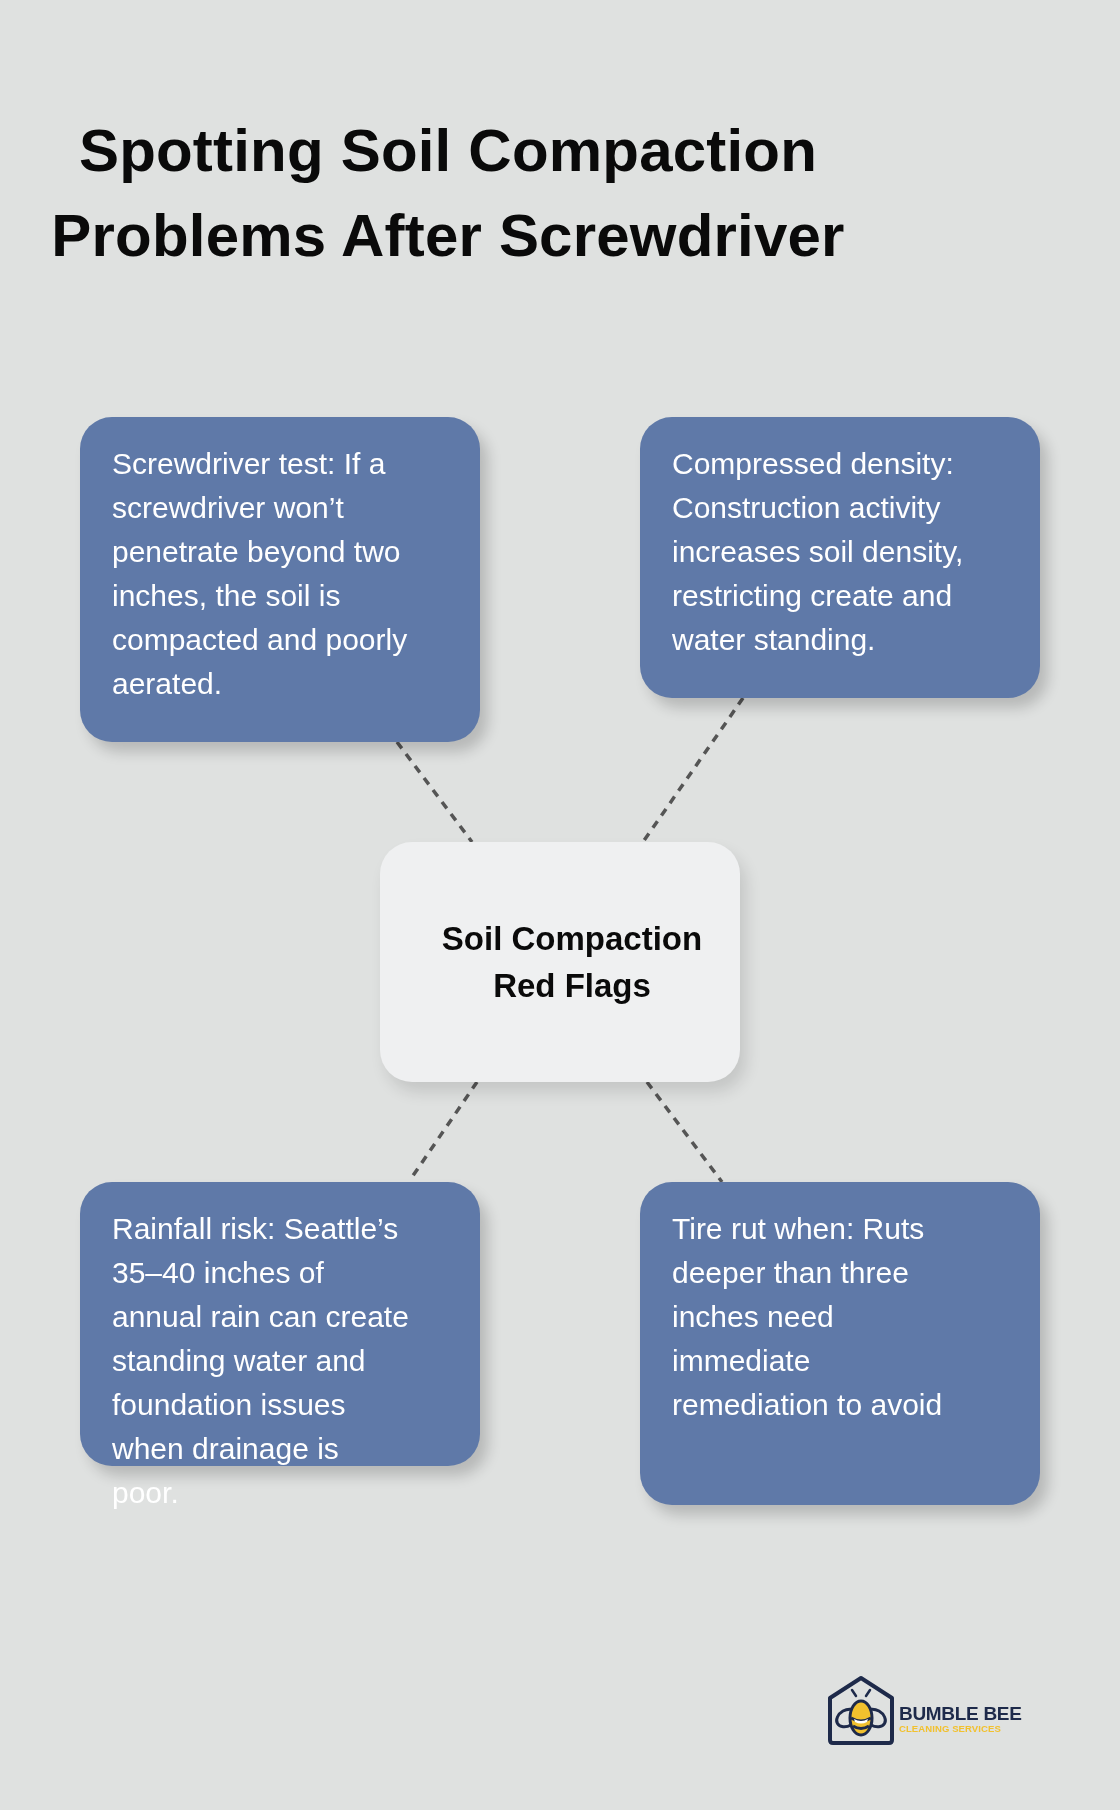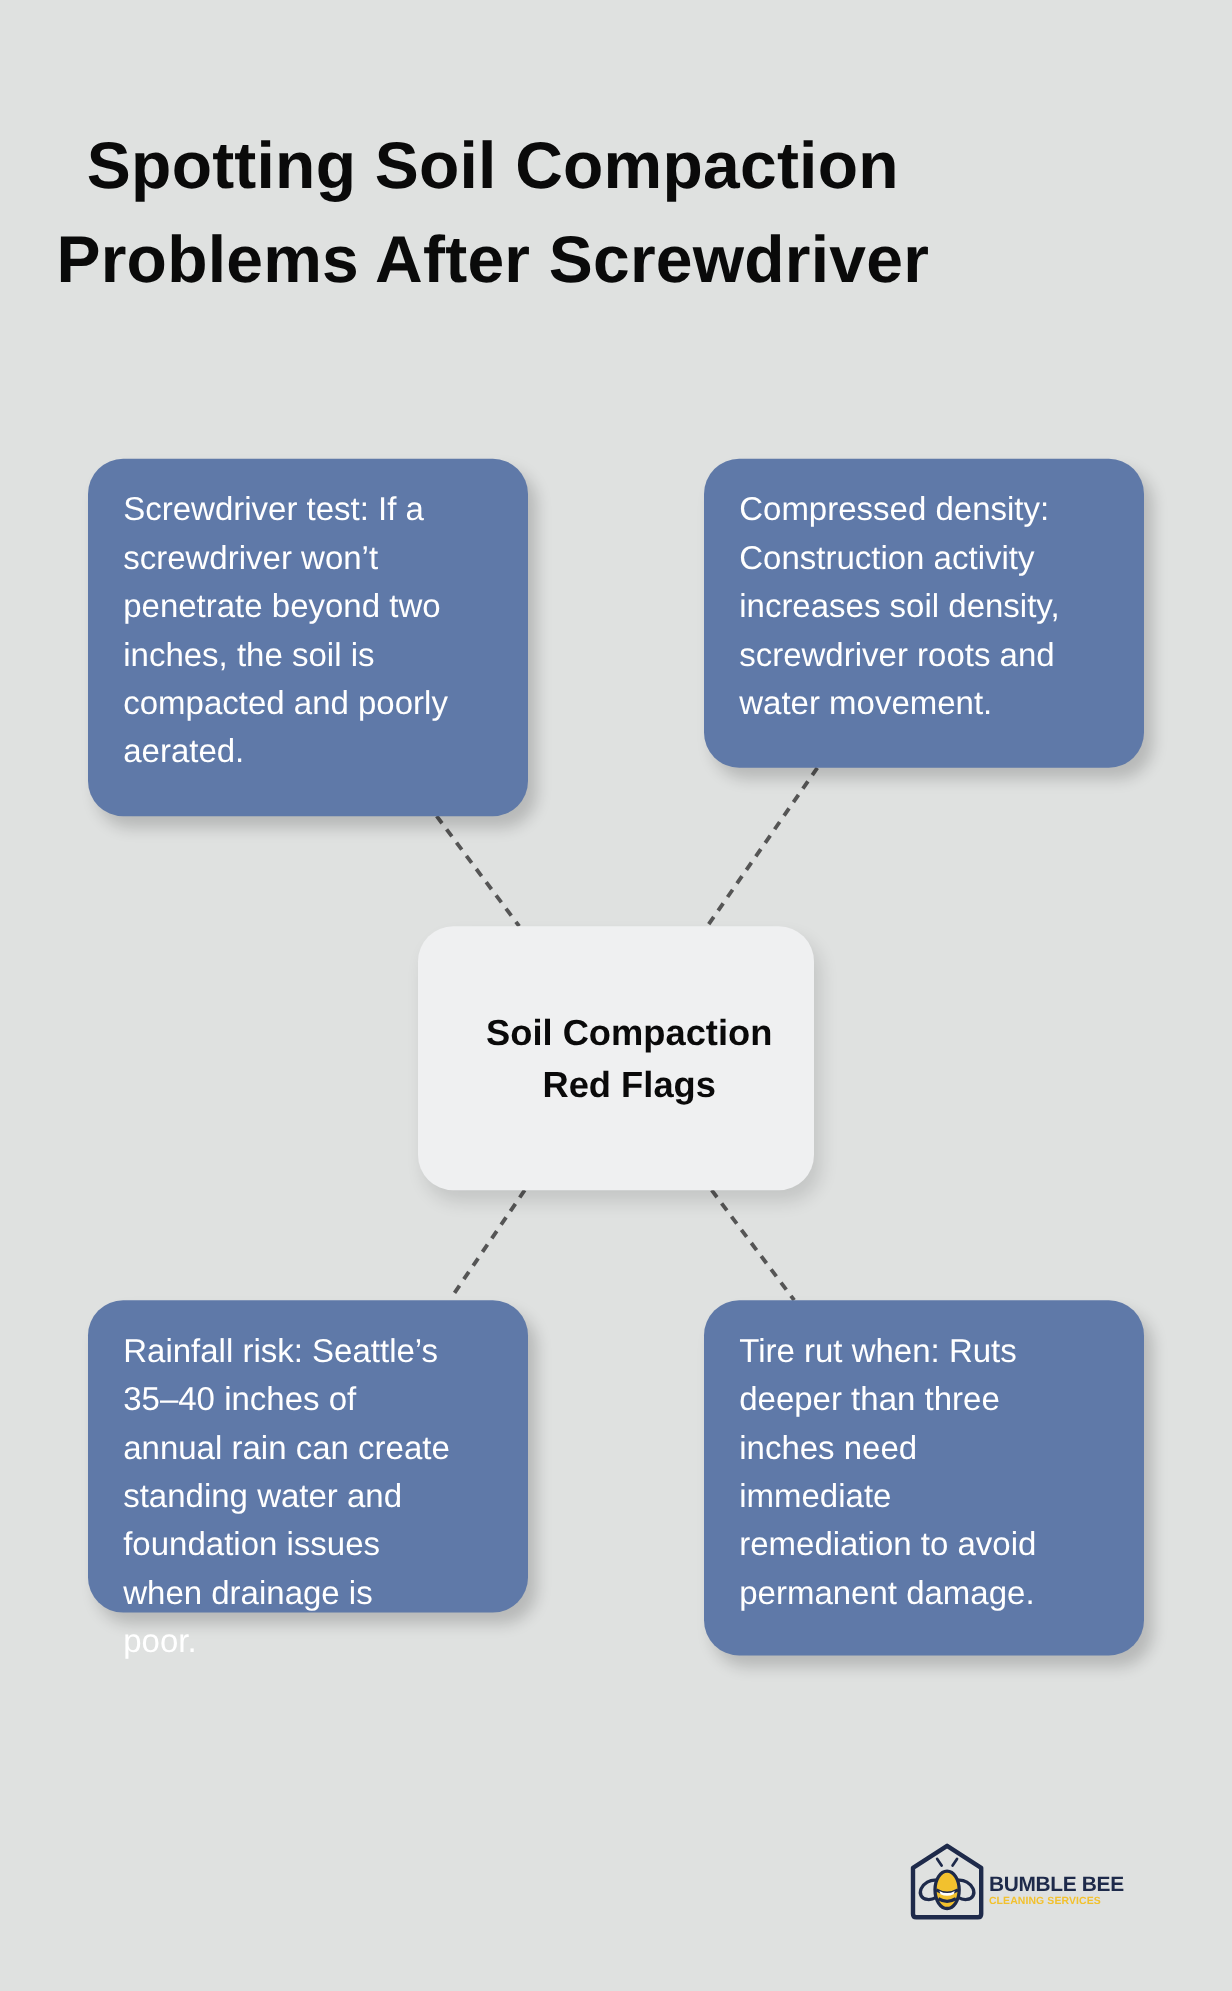--- a/index.html
+++ b/index.html
@@ -84,22 +84,22 @@
   <span class="line">penetrate beyond two</span>
   <span class="line">inches, the soil is</span>
   <span class="line">compacted and poorly</span>
   <span class="line">aerated.</span>
 </div>
 
 <div class="card" style="left:640px; top:417px; width:400px; height:281px;">
   <span class="line">Compressed density:</span>
   <span class="line">Construction activity</span>
   <span class="line">increases soil density,</span>
-  <span class="line">screwdriver roots and</span>
-  <span class="line">water movement.</span>
+  <span class="line">restricting create and</span>
+  <span class="line">water standing.</span>
 </div>
 
 <div class="center-card">
   <span class="line">Soil Compaction</span>
   <span class="line">Red Flags</span>
 </div>
 
 <div class="card" style="left:80px; top:1182px; width:400px; height:284px;">
   <span class="line">Rainfall risk: Seattle’s</span>
   <span class="line">35–40 inches of</span>
@@ -109,21 +109,20 @@
   <span class="line">when drainage is</span>
   <span class="line">poor.</span>
 </div>
 
 <div class="card" style="left:640px; top:1182px; width:400px; height:323px;">
   <span class="line">Tire rut when: Ruts</span>
   <span class="line">deeper than three</span>
   <span class="line">inches need</span>
   <span class="line">immediate</span>
   <span class="line">remediation to avoid</span>
-  <span class="line">permanent damage.</span>
 </div>
 
 <div class="logo">
   <svg width="74" height="72" viewBox="0 0 74 72">
 
     <path d="M5 24 L36 4 L67 24 L67 66 Q67 69 64 69 L8 69 Q5 69 5 66 Z" fill="none" stroke="#1e2a4a" stroke-width="4" stroke-linejoin="round"></path>
 
     <ellipse cx="22" cy="44" rx="11" ry="8" fill="none" stroke="#1e2a4a" stroke-width="3" transform="rotate(-30 22 44)"></ellipse>
     <ellipse cx="50" cy="44" rx="11" ry="8" fill="none" stroke="#1e2a4a" stroke-width="3" transform="rotate(30 50 44)"></ellipse>
 

